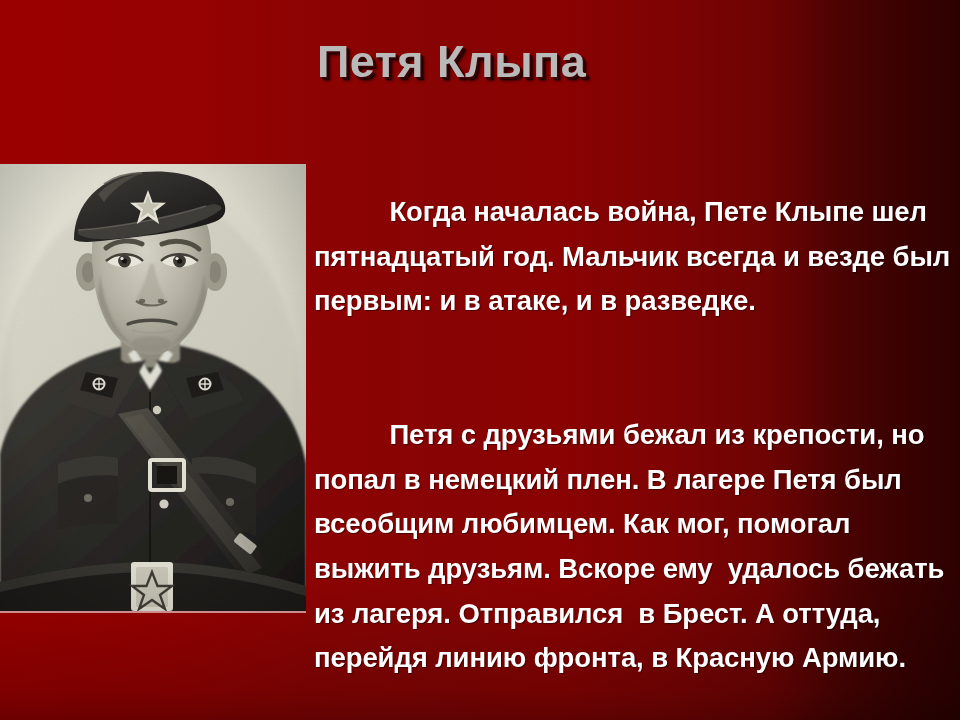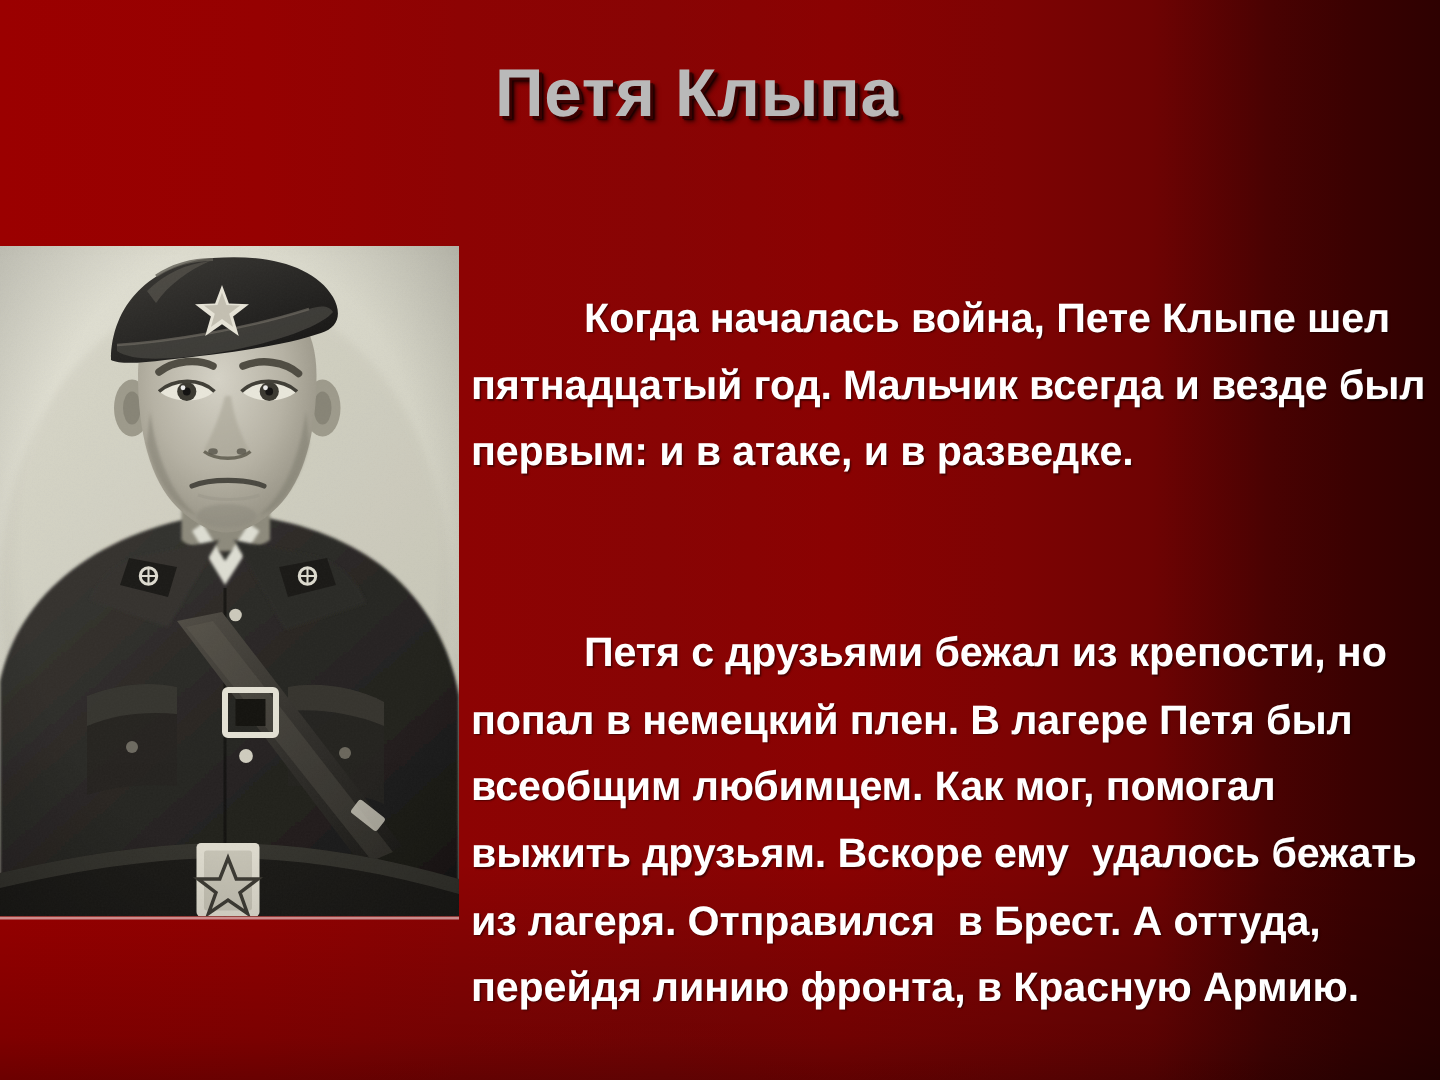--- a/index.html
+++ b/index.html
@@ -48,21 +48,21 @@
     position: absolute;
     inset: 0;
     background: #d9d8cb;
     overflow: hidden;
   }
   .photo svg { display: block; width: 100%; height: 100%; }
 
   
   .title {
     position: absolute;
-    left: 330px;
+    left: 317px;
     top: 36px;
     font-size: 45px;
     font-weight: bold;
     letter-spacing: 0.5px;
     color: #b9b9b9;
     text-shadow:
        2px 2px 0 #3a0000,
        3px 3px 1px rgba(20,0,0,0.85),
        4px 4px 3px rgba(0,0,0,0.55);
     white-space: nowrap;

